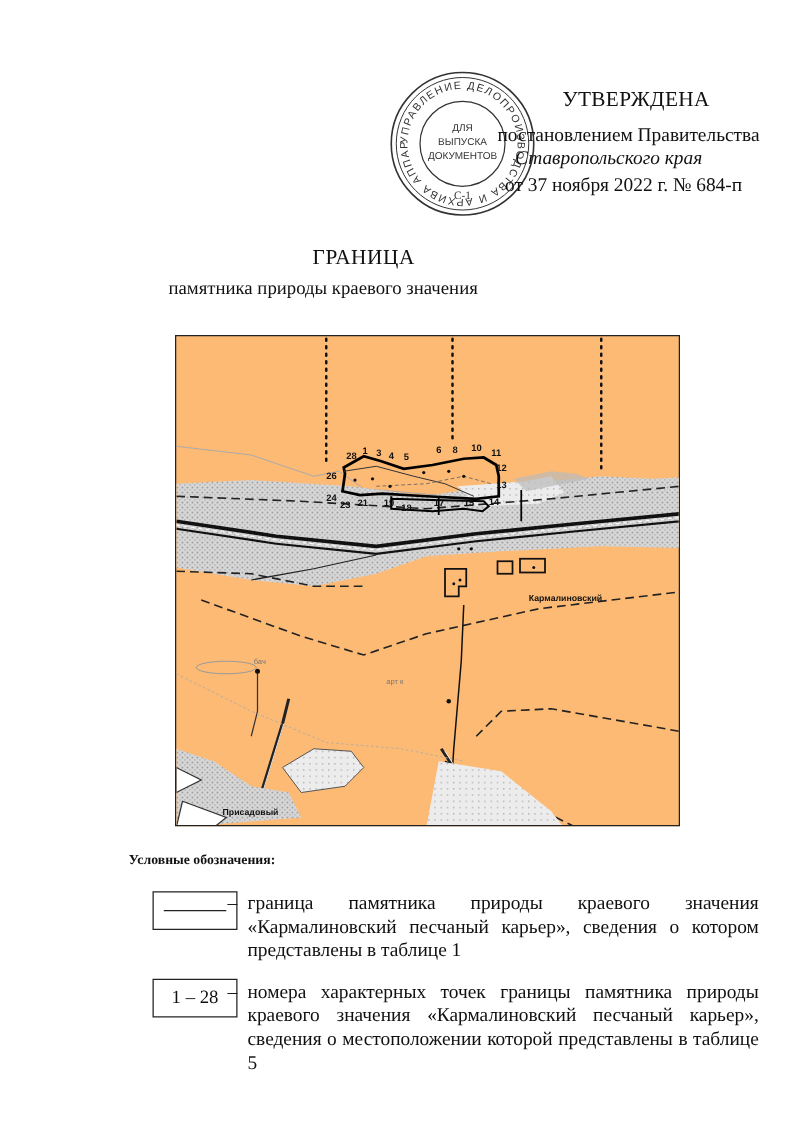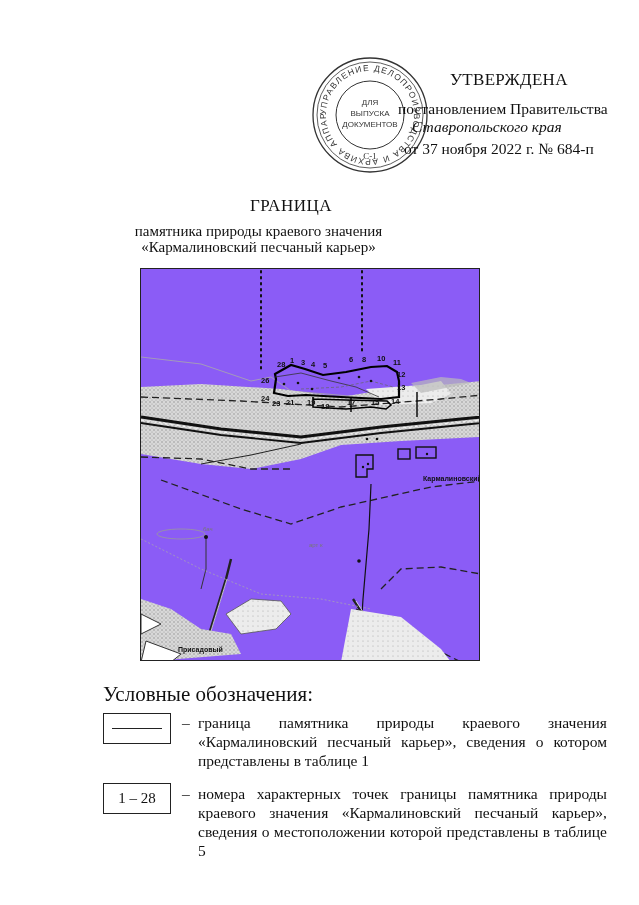--- a/index.html
+++ b/index.html
@@ -4,23 +4,23 @@
 <style>
   html, body { margin: 0; padding: 0; background: #ffffff; }
   body { width: 639px; height: 905px; position: relative; overflow: hidden;
          font-family: "Liberation Serif", serif; color: #111; }
   .abs { position: absolute; }
   .approval-title { left: 450px; top: 70px; font-size: 17px; letter-spacing: 0.3px; }
   .approval-line { font-size: 15.5px; white-space: nowrap; text-align: center; }
   .stamp { left: 310px; top: 55px; width: 120px; height: 120px; }
   .doc-title { left: 0; width: 582px; top: 196px; text-align: center; font-size: 17px; letter-spacing: 0.5px; }
   .doc-subtitle { left: 0; width: 517px; top: 223px; text-align: center; font-size: 15px; line-height: 16px; }
-  .map-box { left: 140px; top: 268px; width: 340px; height: 393px; border: 1.5px solid #222; box-sizing: border-box; overflow: hidden; background: #8b5cf6; }
-  .legend-title { left: 103px; top: 682px; font-size: 21px; }
-  .legend-box { border: 1.5px solid #222; box-sizing: border-box; background: #fff; }
+  .map-box { left: 140px; top: 268px; width: 404px; height: 393px; border: 1.5px solid #222; box-sizing: border-box; overflow: hidden; background: #fdba74; }
+  .legend-title { left: 103px; top: 682px; font-size: 11px; font-weight: bold; }
+  .legend-box { border: 1.5px solid #222; box-sizing: border-box; background: #fff; margin-left: 19px; }
   .legend-box.line { left: 103px; top: 713px; width: 68px; height: 31px; }
   .legend-box.line .sample { position: absolute; left: 8px; right: 8px; top: 14px; border-top: 1.3px solid #222; }
   .legend-box.num { left: 103px; top: 783px; width: 68px; height: 31px; text-align: center; font-size: 15px; line-height: 29px; }
   .legend-text { left: 182px; width: 425px; font-size: 15.5px; line-height: 19px; text-align: justify; }
   .legend-text .dash { position: absolute; left: 0; top: 0; }
   .legend-text .body { padding-left: 16px; display: block; }
   .map-label { font-family: "Liberation Sans", sans-serif; font-weight: bold; }
 </style>
 </head>
 <body>
@@ -44,21 +44,20 @@
 </div>
 
 <div class="abs approval-title">УТВЕРЖДЕНА</div>
 <div class="abs approval-line" style="left:398px; top:100px;">постановлением Правительства</div>
 <div class="abs approval-line" style="left:412px; top:118px;font-style:italic;">Ставропольского края</div>
 <div class="abs approval-line" style="left:404px; top:140px;">от 37 ноября 2022 г. № 684-п</div>
 
 <div class="abs doc-title">ГРАНИЦА</div>
 <div class="abs doc-subtitle">
   <div>памятника природы краевого значения</div>
-  <div>«Кармалиновский песчаный карьер»</div>
 </div>
 
 <div class="abs map-box">
   <svg width="424" height="393" viewBox="0 0 424 393">
     <defs>
       <pattern id="stipple" width="4" height="4" patternUnits="userSpaceOnUse">
         <rect width="4" height="4" fill="#d8d8d8"></rect>
         <circle cx="1" cy="1" r="0.7" fill="#888"></circle>
         <circle cx="3" cy="3" r="0.6" fill="#999"></circle>
       </pattern>

